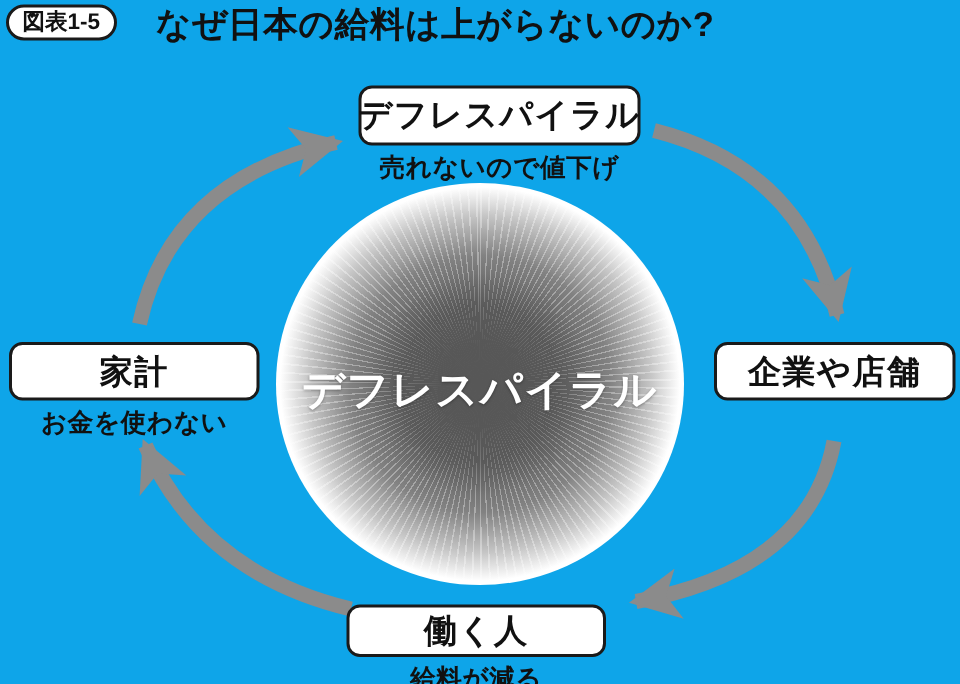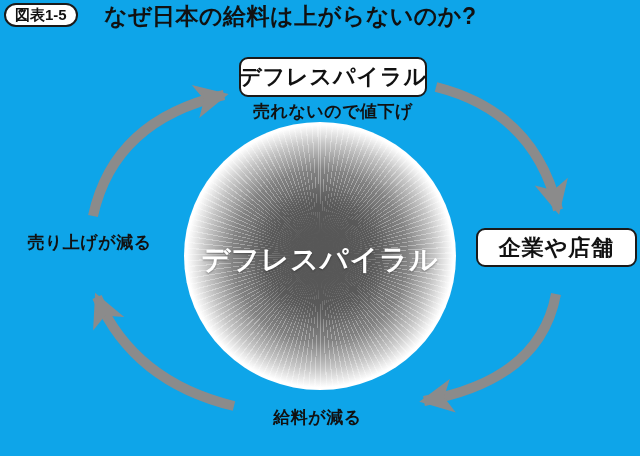--- a/index.html
+++ b/index.html
@@ -77,20 +77,22 @@
   <div class="node node-top">
     <div class="node-box" style="height:36px;">デフレスパイラル</div>
     <div class="node-caption">売れないので値下げ</div>
   </div>
 
   <div class="node node-right">
     <div class="node-box" style="height:35px;">企業や店舗</div>
   </div>
 
   <div class="node node-bottom">
+    <div class="node-box">働く人</div>
     <div class="node-caption">給料が減る</div>
   </div>
 
   <div class="node node-left">
-    <div class="node-caption">売り上げが減る</div>
+    <div class="node-box" style="height:35px;">家計</div>
+    <div class="node-caption">お金を使わない</div>
   </div>
 
 </div>
 
 </body></html>

